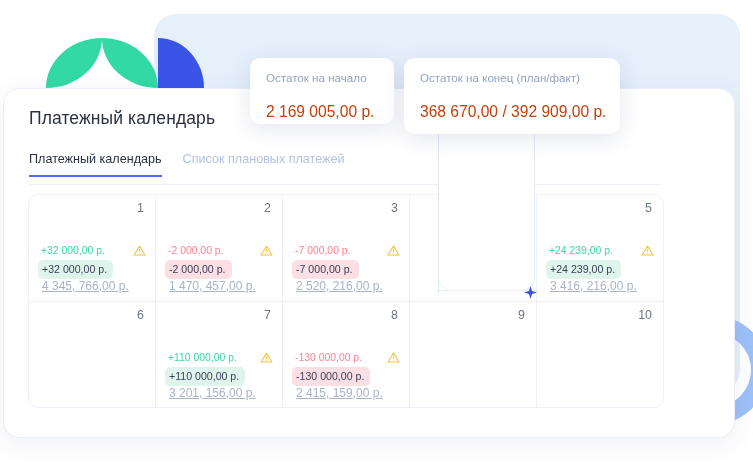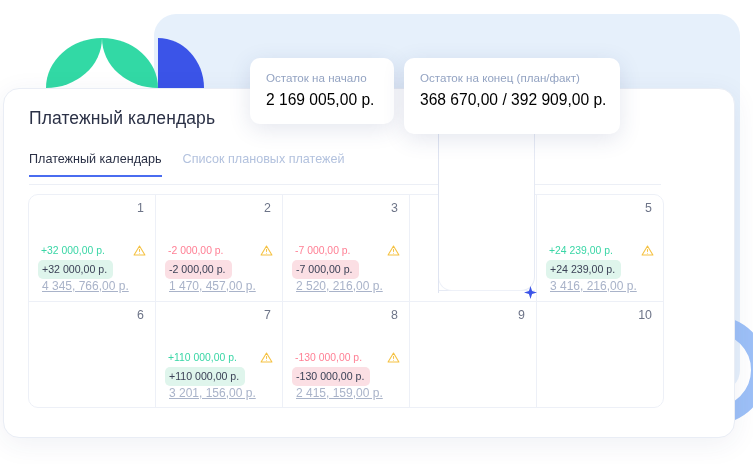--- a/index.html
+++ b/index.html
@@ -112,22 +112,22 @@
   }
   .diamond.top{left:432px;top:118px;}
   .diamond.bottom{left:524px;top:286px;}
 
   
   .tip{
     position:absolute;background:#ffffff;border-radius:10px;
     box-shadow:0 5px 22px rgba(45,65,120,.13);
     padding:13px 16px 14px 16px;box-sizing:border-box;
   }
-  .tip .tip-label{font-size:11.6px;color:#93a3c2;margin-bottom:7px;white-space:nowrap;}
-  .tip .tip-value{font-size:15.6px;color:#000000;white-space:nowrap;}
+  .tip .tip-label{font-size:11.6px;color:#93a3c2;margin-bottom:19px;white-space:nowrap;}
+  .tip .tip-value{font-size:15.6px;color:#c2410c;white-space:nowrap;}
   .tip-start{left:250px;top:58px;width:144px;height:66px;}
   .tip-end{left:404px;top:58px;width:216px;height:76px;}
 
   .svg-ico{display:block;}
 </style>
 </head>
 <body>
 
 <div class="stage">
 

